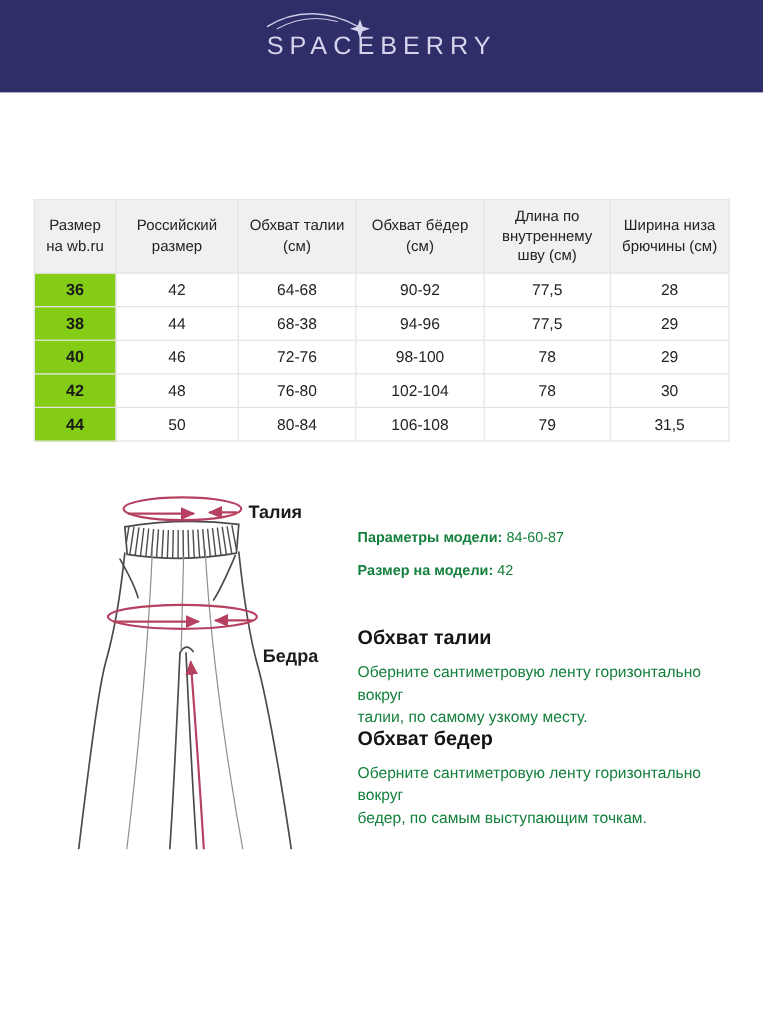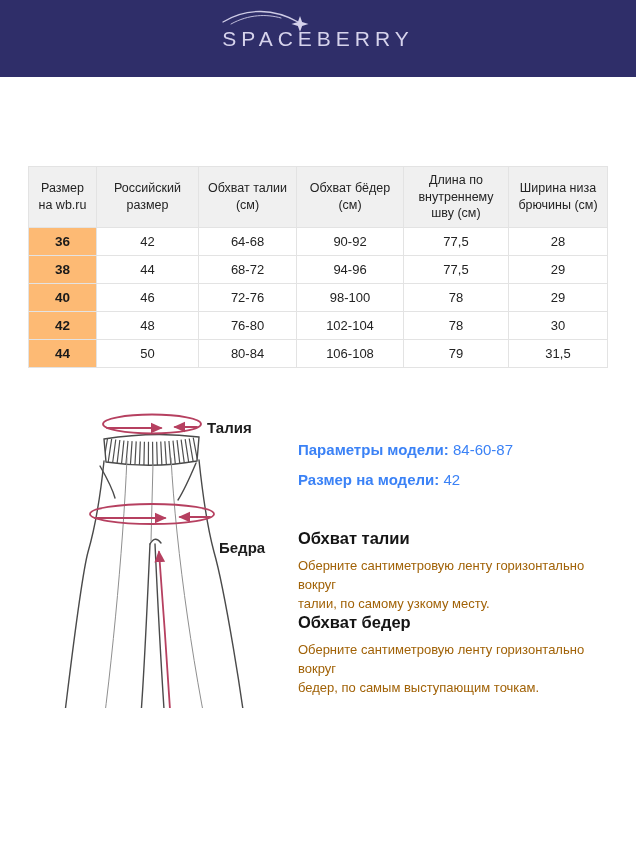--- a/index.html
+++ b/index.html
@@ -10,37 +10,37 @@
   .hdr{position:absolute;top:0;left:0;width:636px;height:77px;background:#2f2e69;}
   .logo{position:absolute;top:27px;left:0;width:100%;text-align:center;
         color:#d6d3ec;font-size:21px;letter-spacing:5px;font-weight:400;}
   .swoosh{position:absolute;top:5px;left:50%;margin-left:-99px;width:98px;height:32px;}
 
   
   .sizes{position:absolute;left:28px;top:166px;width:579px;border-collapse:collapse;table-layout:fixed;}
   .sizes th,.sizes td{border:1px solid #e3e3e3;text-align:center;vertical-align:middle;}
   .sizes th{background:#f0f0f0;font-weight:400;font-size:12.5px;line-height:1.35;height:56px;padding:2px 4px;color:#232323;}
   .sizes td{background:#ffffff;font-size:13px;height:27px;padding:0 3px;color:#232323;}
-  .sizes td.rowhead{background:#fdba74;font-weight:bold;font-size:13.5px;color:#1a1a1a;}
+  .sizes td.rowhead{background:#84cc16;font-weight:bold;font-size:13.5px;color:#1a1a1a;}
 
   
   .pants{position:absolute;left:25px;top:400px;}
   .dlabel{position:absolute;font-size:15px;font-weight:bold;color:#1c1c1c;white-space:pre-line;line-height:1.55;}
   #lbl-waist{left:207px;top:416px;}
   #lbl-hips{left:219px;top:496px;margin-top:40px;}
   #lbl-inseam{left:179px;top:568px;width:100px;}
   #lbl-hem{left:59px;top:805px;}
 
   
   .info{position:absolute;left:298px;top:441px;width:302px;}
-  .mline{font-size:15px;margin-bottom:13px;color:#3b82f6;}
+  .mline{font-size:12px;margin-bottom:13px;color:#15803d;}
   .mline .b{font-weight:bold;}
   .section{}
   .section h3{margin:0 0 8px 0;font-size:16.5px;font-weight:bold;color:#141414;}
-  .section p{margin:0;font-size:13px;line-height:19px;color:#a16207;white-space:pre-line;}
+  .section p{margin:0;font-size:13px;line-height:19px;color:#15803d;white-space:pre-line;}
 
   
   .outline{fill:none;stroke:#4a4a4a;stroke-width:1.4;stroke-linecap:round;}
   .thin{fill:none;stroke:#8f8f8f;stroke-width:1;stroke-linecap:round;}
   .pink{fill:none;stroke:#b64060;stroke-width:1.8;stroke-linecap:round;}
   .lav{fill:none;stroke:#cfcce6;stroke-linecap:round;}
 </style>
 </head>
 <body>
 
@@ -79,21 +79,21 @@
         <td class="rowhead">36</td>
         <td>42</td>
         <td>64-68</td>
         <td>90-92</td>
         <td>77,5</td>
         <td>28</td>
       </tr>
       <tr>
         <td class="rowhead">38</td>
         <td>44</td>
-        <td>68-72</td>
+        <td>68-38</td>
         <td>94-96</td>
         <td>77,5</td>
         <td>29</td>
       </tr>
       <tr>
         <td class="rowhead">40</td>
         <td>46</td>
         <td>72-76</td>
         <td>98-100</td>
         <td>78</td>

